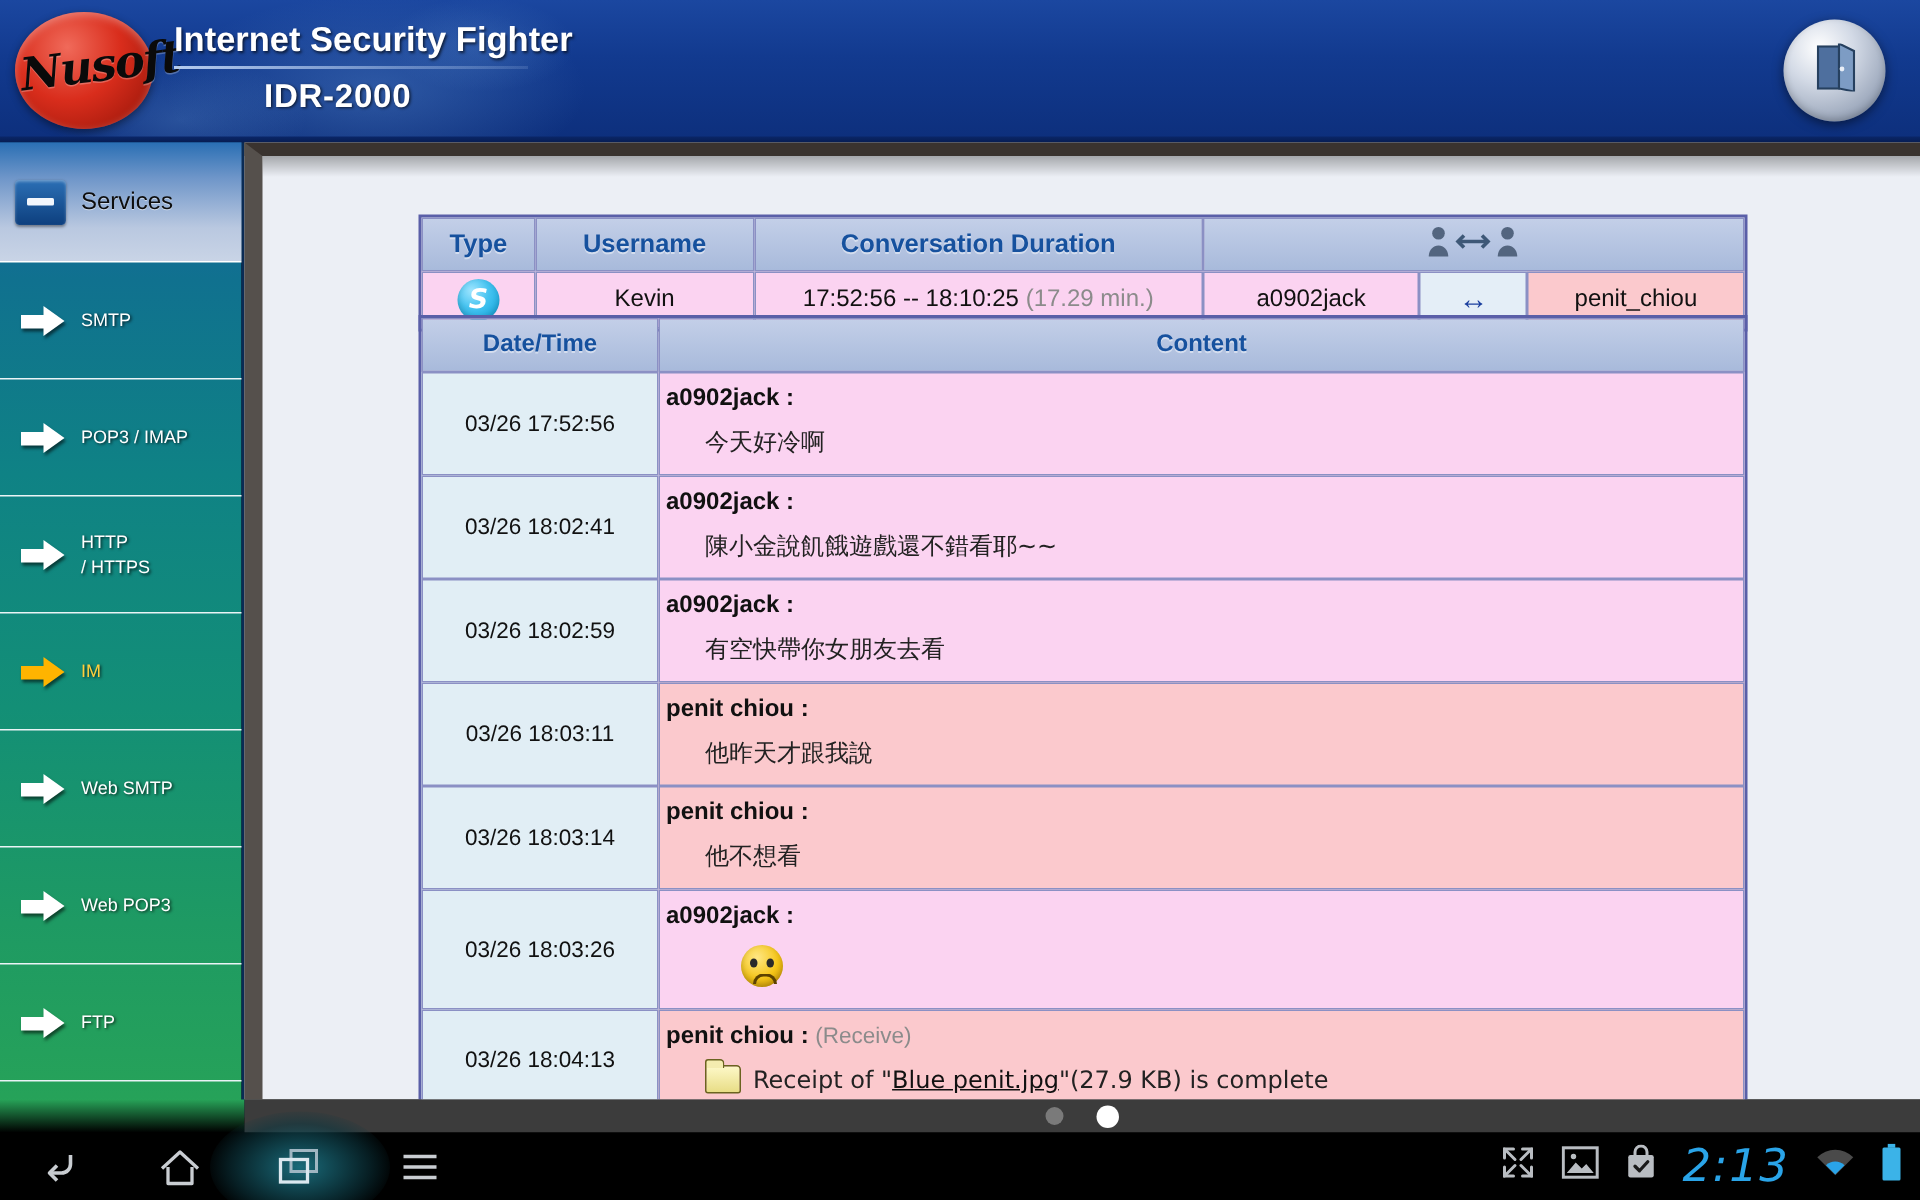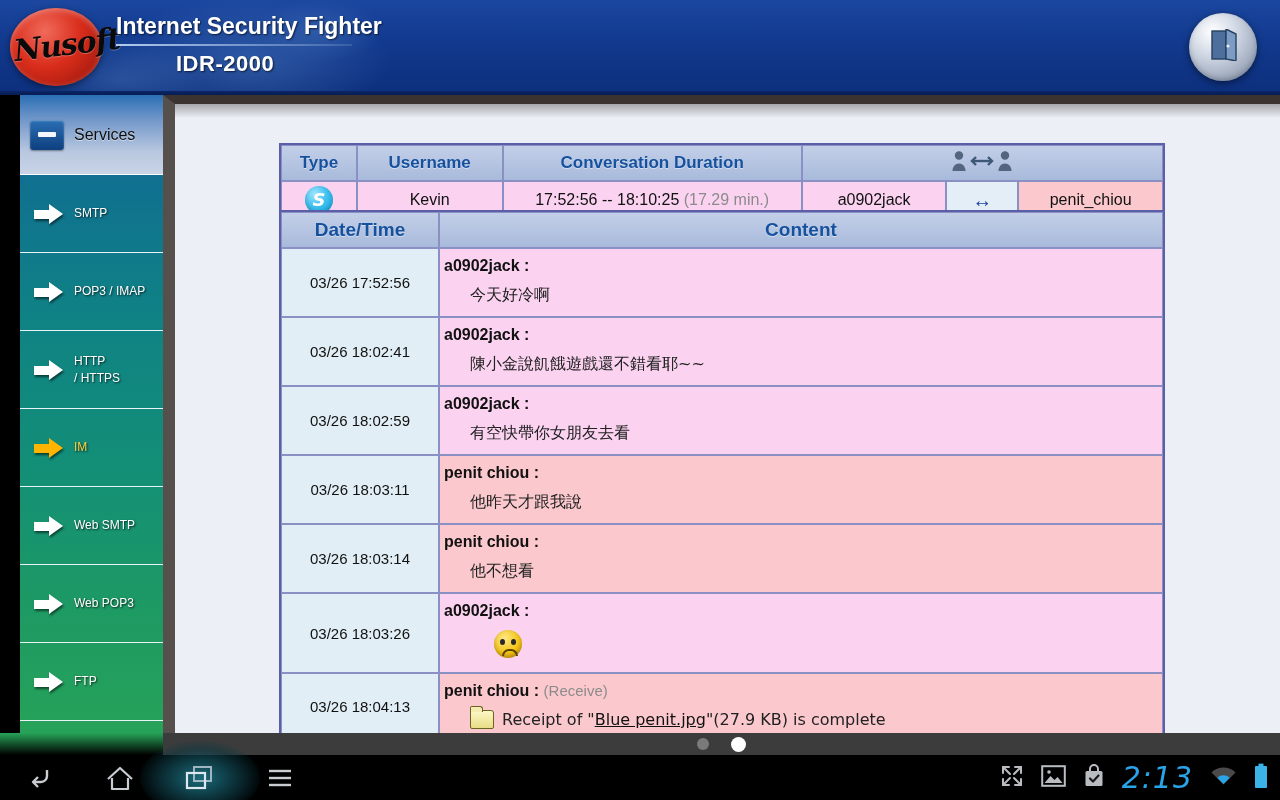--- a/index.html
+++ b/index.html
@@ -56,21 +56,20 @@
     background:radial-gradient(circle at 35% 28%, #ffffff 0%, #d3dae6 35%, #9aa6ba 75%, #6f7d93 100%);
     box-shadow:0 2px 7px rgba(0,0,0,.5), inset 0 -2px 5px rgba(0,0,0,.20);
     display:flex; align-items:center; justify-content:center; cursor:pointer;
   }
 
   
   .sidebar{
     position:absolute; left:0; top:95px; width:163px; height:650px;
     background:linear-gradient(180deg,#1a63a8 0%, #10718f 14%, #0f8285 34%, #138f76 58%, #1e9a63 80%, #27a358 100%);
     border-right:2px solid #0a2b55;
-    margin-left:20px;
   }
   .svc-head{
     position:relative; height:80px; width:161px;
     background:linear-gradient(180deg,#2a6fb4 0%,#6f96c9 30%,#b9c8e0 72%,#c9d4e6 100%);
     border-bottom:1px solid #ffffff;
     display:flex; align-items:center; padding-left:10px; cursor:pointer;
   }
   .svc-minus{
     width:34px; height:30px; border-radius:3px;
     background:linear-gradient(180deg,#2b6fb5,#0d3f7e);
@@ -152,21 +151,21 @@
   .swap-arrow{ color:#1b3f9e; font-size:20px; font-weight:bold; }
 
   
   .chatlog{
     position:absolute; left:104px; top:106px; width:886px;
     border:2px solid #5a5fa8;
   }
   .chatlog td{ border:1px solid #8b90c4; padding:0; }
   .log-head td{
     background:linear-gradient(180deg,#c3cfe8,#a8badb);
-    color:#16519e; font-size:19px; font-weight:bold; text-align:center;
+    color:#16519e; font-size:16px; font-weight:bold; text-align:center;
     height:36px; text-shadow:0 1px 0 rgba(255,255,255,.45);
   }
   .col-dt{ width:158px; }
   .cell-dt{
     background:#e1eef5; text-align:center; font-size:15px; color:#111;
     vertical-align:middle;
   }
   .cell-ct{ padding:8px 0 10px 0 !important; vertical-align:top; }
   .who{ font-size:16px; font-weight:bold; color:#111; padding-left:4px; }
   .who .tag{ font-weight:normal; color:#8b8b8b; font-size:15px; }

